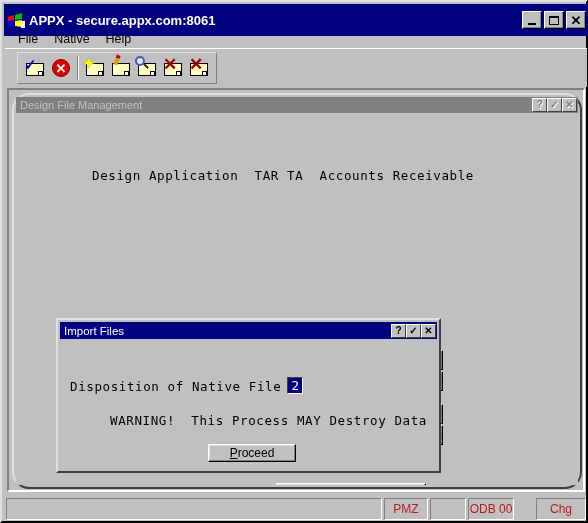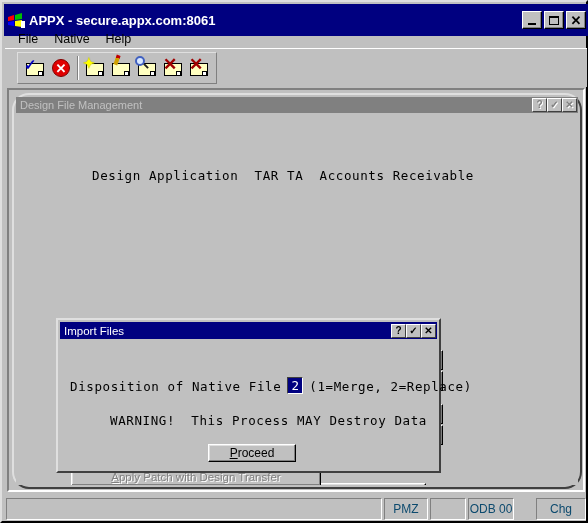--- a/index.html
+++ b/index.html
@@ -433,21 +433,21 @@
   }
   .sb-panel {
     background: #c0c0c0;
     border-top: 1px solid #808080;
     border-left: 1px solid #808080;
     border-right: 1px solid #ffffff;
     border-bottom: 1px solid #ffffff;
     box-sizing: border-box;
     display: flex; align-items: center; justify-content: center;
     font-size: 12px;
-    color: #0c4a6e;
+    color: #b91c1c;
     font-family: "Liberation Sans", sans-serif;
     white-space: nowrap;
   }
   .sb-main { flex: 1 1 auto; }
   .sb-pmz { width: 44px; flex: 0 0 auto; }
   .sb-blank { width: 36px; flex: 0 0 auto; }
   .sb-odb { width: 46px; flex: 0 0 auto; }
   .sb-chg { width: 50px; flex: 0 0 auto; margin-left: 20px; }
 </style>
 </head>
@@ -581,44 +581,40 @@
 
         <div class="bg-btn" style="left:55px; top:298px; width:250px; height:18px;">
           <span>Cr<u>e</u>ate Executable Modules</span>
         </div>
         <div class="bg-btn" style="left:55px; top:317px; width:250px; height:18px;">
           <span>C<u>o</u>nvert from 1.8 Format</span>
         </div>
         <div class="bg-btn" style="left:55px; top:336px; width:250px; height:18px;">
           <span><u>V</u>erify Files Menu</span>
         </div>
-        <div class="bg-btn" style="left:55px; top:355px; width:250px; height:18px;">
-          <span><u>A</u>pply Patch with Design Transfer</span>
-        </div>
 
       </div>
     </div>
 
     <div class="dialog">
 
       <div class="dlg-titlebar">
         <div class="dlg-title-text">Import Files</div>
         <div class="child-btns">
           <div class="dbtn">?</div>
           <div class="dbtn">✓</div>
           <div class="dbtn">✕</div>
         </div>
       </div>
 
       <div class="dlg-body">
 
         <div class="dlg-line1">
           <span class="mono">Disposition of Native File</span>
           <span class="dlg-field">2</span>
-          <span class="mono">(1=Merge, 2=Replace)</span>
         </div>
 
         <div class="mono dlg-line2">WARNING!  This Process MAY Destroy Data</div>
 
         <div class="proceed-btn">
           <span><u>P</u>roceed</span>
         </div>
 
       </div>
     </div>

